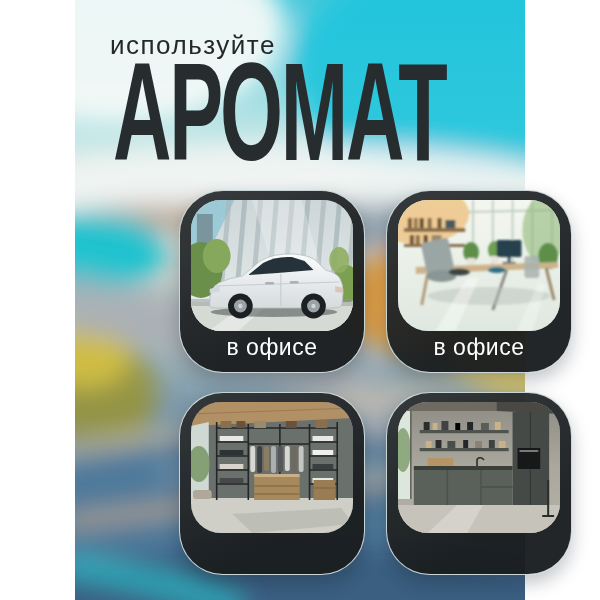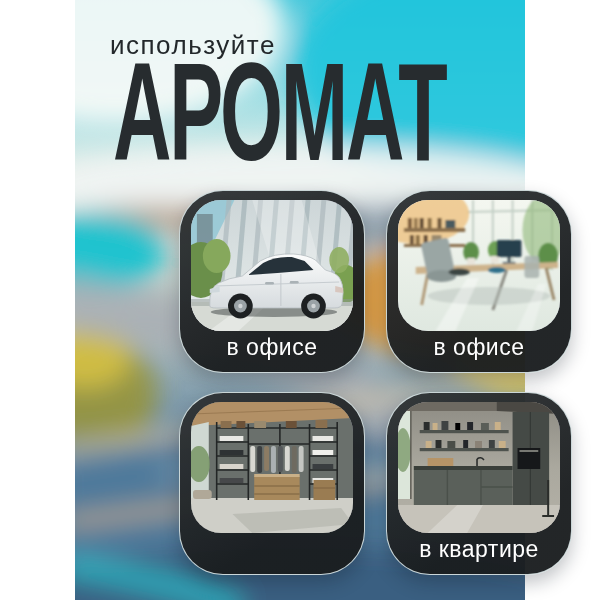--- a/index.html
+++ b/index.html
@@ -319,17 +319,16 @@
           <rect x="16" y="68" width="100" height="35" fill="#5a605a"></rect>
           <line x1="50" y1="68" x2="50" y2="103" stroke="#4a504a" stroke-width="1.4"></line>
           <line x1="84" y1="68" x2="84" y2="103" stroke="#4a504a" stroke-width="1.4"></line>
           <line x1="84" y1="85" x2="116" y2="85" stroke="#4a504a" stroke-width="1.4"></line>
           <rect x="0" y="103" width="164" height="28" fill="#c6c3ba"></rect>
           <polygon points="30,131 60,103 86,103 70,131" fill="#ffffff" opacity="0.25"></polygon>
           <line x1="152" y1="78" x2="152" y2="114" stroke="#2a2d2a" stroke-width="2"></line>
           <line x1="146" y1="114" x2="158" y2="114" stroke="#2a2d2a" stroke-width="2"></line>
         </svg>
       </div>
-      <div class="card-label">в квартире</div>
     </div>
 
   </div>
 </div>
 
 </body></html>

